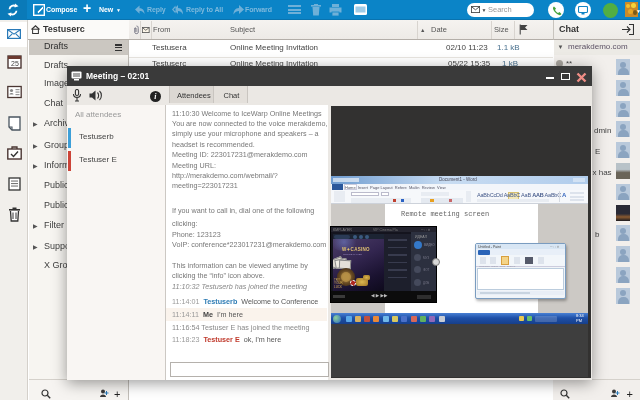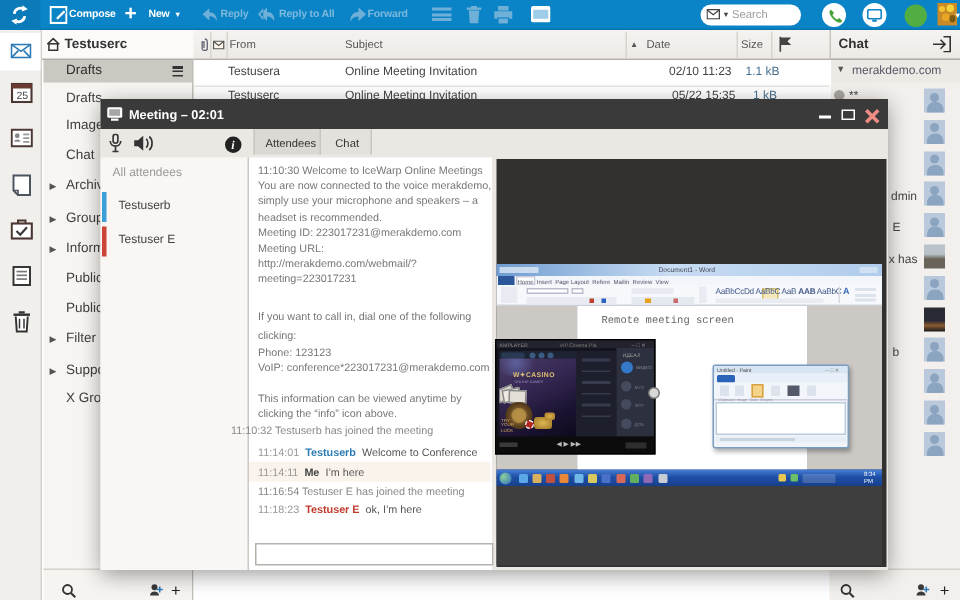--- a/index.html
+++ b/index.html
@@ -339,21 +339,21 @@
 <div class="abs" style="left:172px;top:150.1px;font-size:7.2px;white-space:nowrap;color:#777;">Meeting ID: 223017231@merakdemo.com</div>
 <div class="abs" style="left:172px;top:160.5px;font-size:7.2px;white-space:nowrap;color:#777;">Meeting URL:</div>
 <div class="abs" style="left:172px;top:170.9px;font-size:7.2px;white-space:nowrap;color:#777;">http://merakdemo.com/webmail/?</div>
 <div class="abs" style="left:172px;top:181.3px;font-size:7.2px;white-space:nowrap;color:#777;">meeting=223017231</div>
 <div class="abs" style="left:172px;top:206.2px;font-size:7.2px;white-space:nowrap;color:#777;">If you want to call in, dial one of the following</div>
 <div class="abs" style="left:172px;top:218.7px;font-size:7.2px;white-space:nowrap;color:#777;">clicking:</div>
 <div class="abs" style="left:172px;top:229.7px;font-size:7.2px;white-space:nowrap;color:#777;">Phone: 123123</div>
 <div class="abs" style="left:172px;top:240.2px;font-size:7.2px;white-space:nowrap;color:#777;">VoIP: conference*223017231@merakdemo.com</div>
 <div class="abs" style="left:172px;top:260.7px;font-size:7.2px;white-space:nowrap;color:#777;">This information can be viewed anytime by</div>
 <div class="abs" style="left:172px;top:271.2px;font-size:7.2px;white-space:nowrap;color:#777;">clicking the “info” icon above.</div>
-<div class="abs" style="left:154px;top:282.2px;font-size:7.2px;white-space:nowrap;color:#888;">11:10:32 Testuserb has joined the meeting</div>
+<div class="abs" style="left:172px;top:282.2px;font-size:7.2px;white-space:nowrap;color:#888;font-style:italic;">11:10:32 Testuserb has joined the meeting</div>
 <div class="abs" style="left:172px;top:296.7px;font-size:7.2px;white-space:nowrap;"><span style="color:#999">11:14:01</span>&nbsp; <b style="color:#2e7cb4">Testuserb</b>&nbsp; <span style="color:#555">Welcome to Conference</span></div>
 <div class="abs" style="left:172px;top:309.7px;font-size:7.2px;white-space:nowrap;"><span style="color:#999">11:14:11</span>&nbsp; <b style="color:#444">Me</b>&nbsp; <span style="color:#555">I’m here</span></div>
 <div class="abs" style="left:172px;top:322.7px;font-size:7.2px;white-space:nowrap;color:#888;">11:16:54 Testuser E has joined the meeting</div>
 <div class="abs" style="left:172px;top:334.7px;font-size:7.2px;white-space:nowrap;"><span style="color:#999">11:18:23</span>&nbsp; <b style="color:#c0392b">Testuser E</b>&nbsp; <span style="color:#555">ok, I’m here</span></div>
 </div>
 
 <div class="abs" style="left:169.5px;top:361.5px;width:159px;height:15.5px;background:#fff;border:1px solid #b5b1ac;"></div>
 
 <div class="abs" style="left:331px;top:105.5px;width:260px;height:272px;background:#323130;"></div>
 

